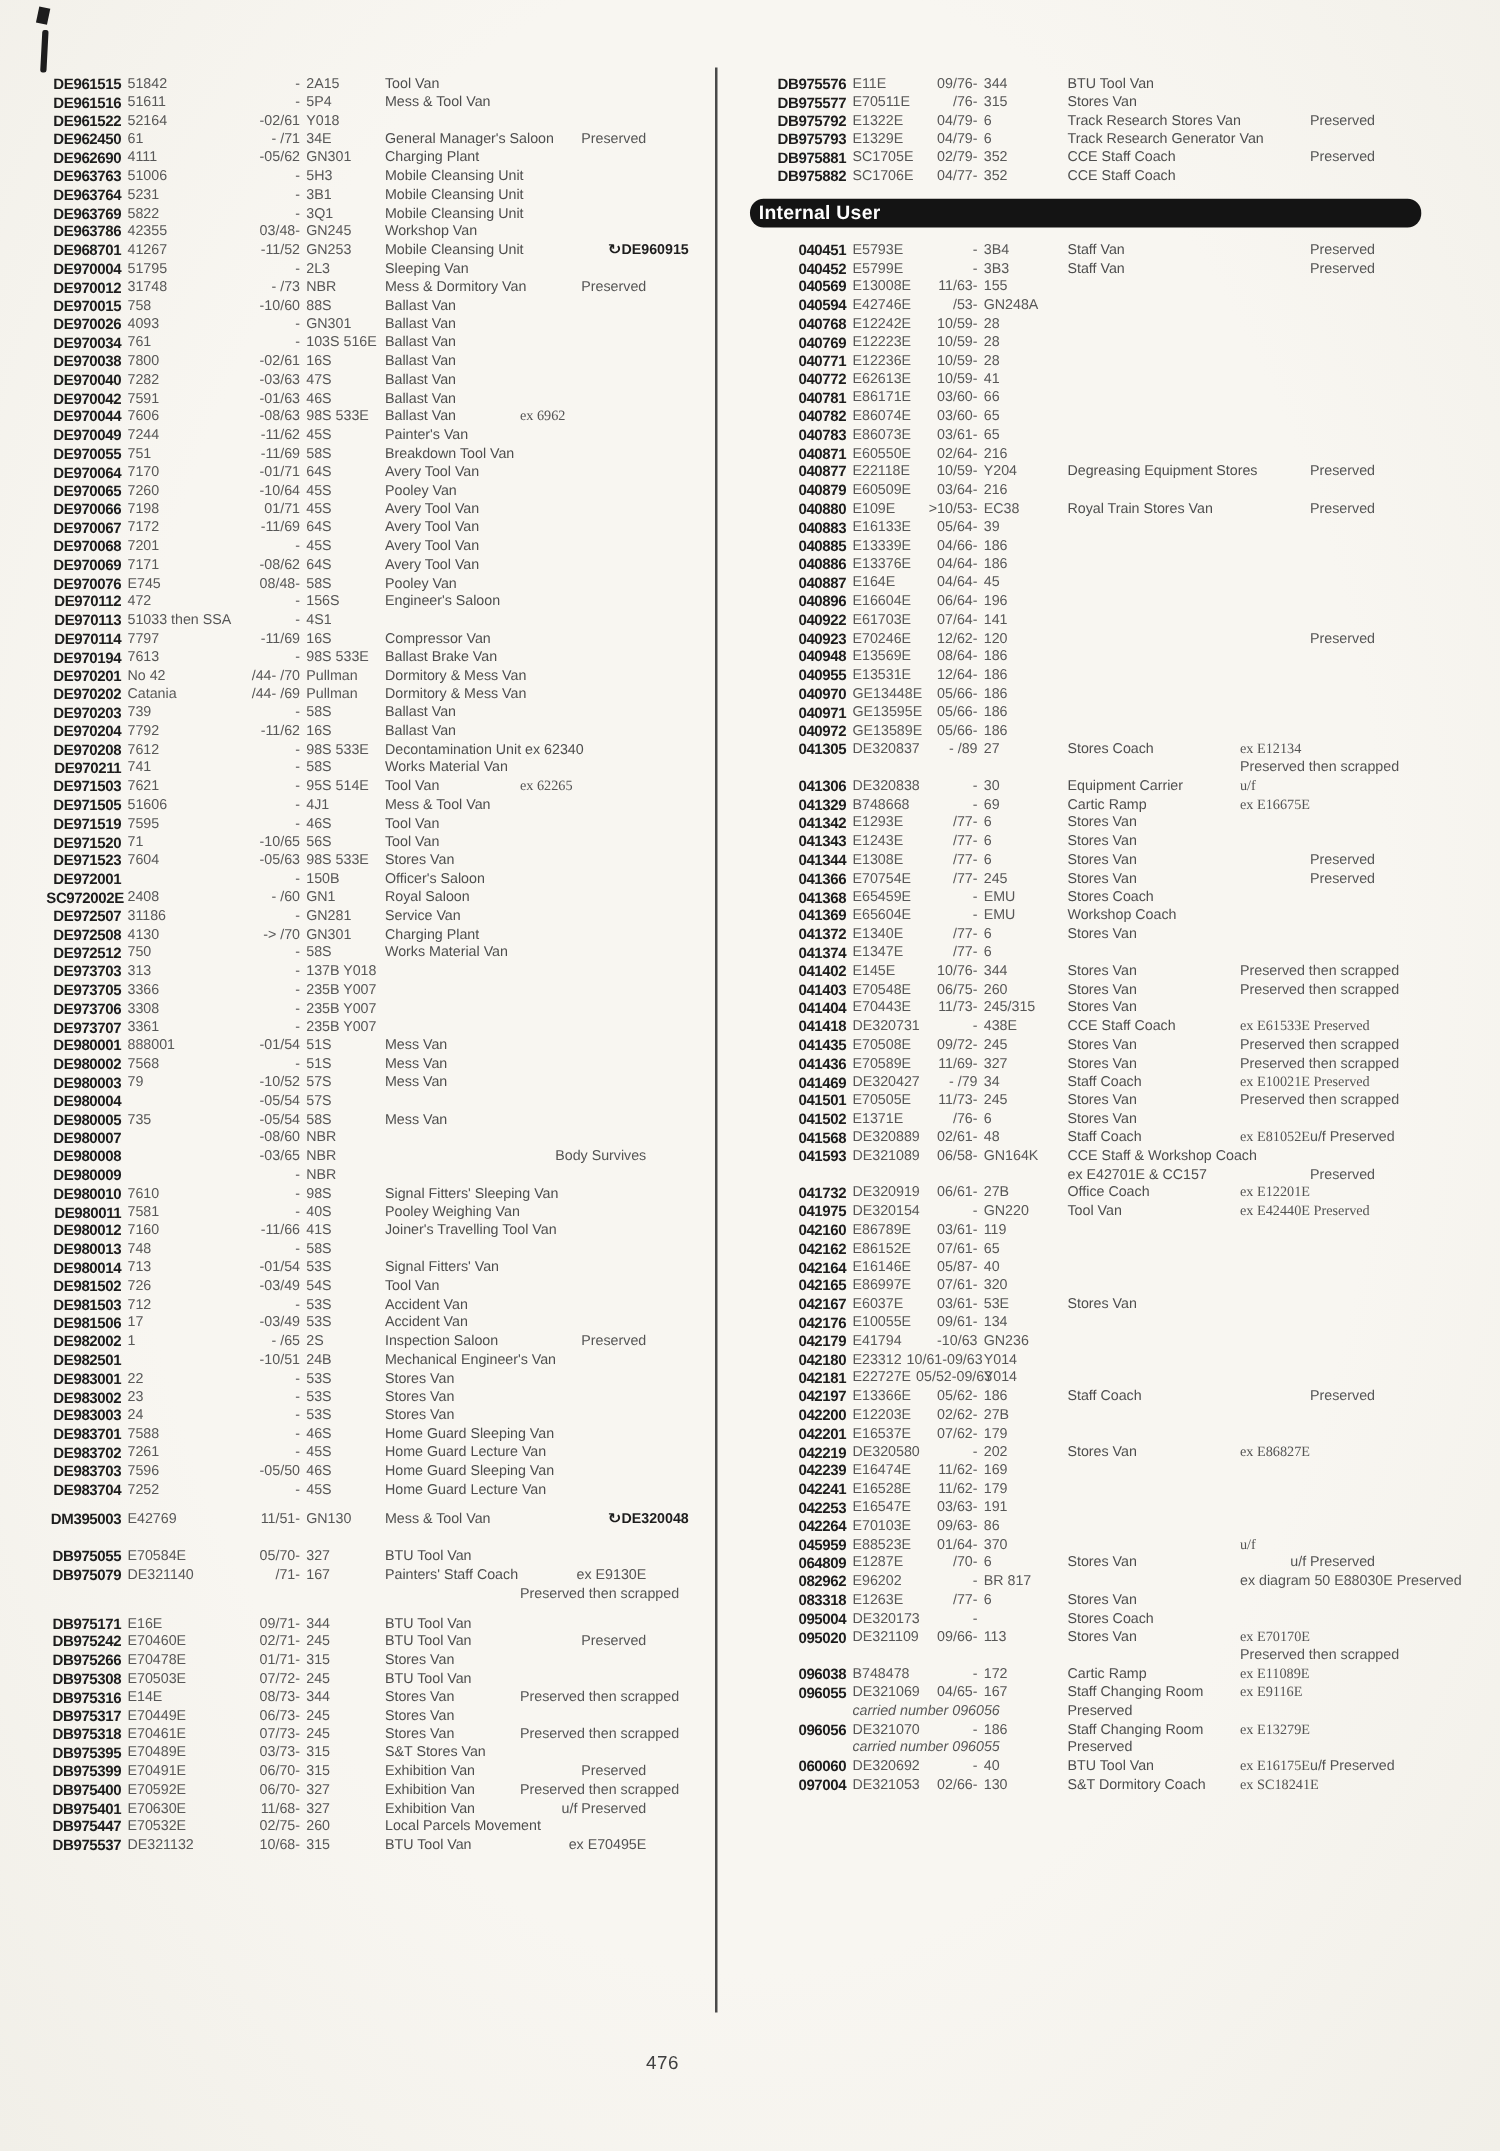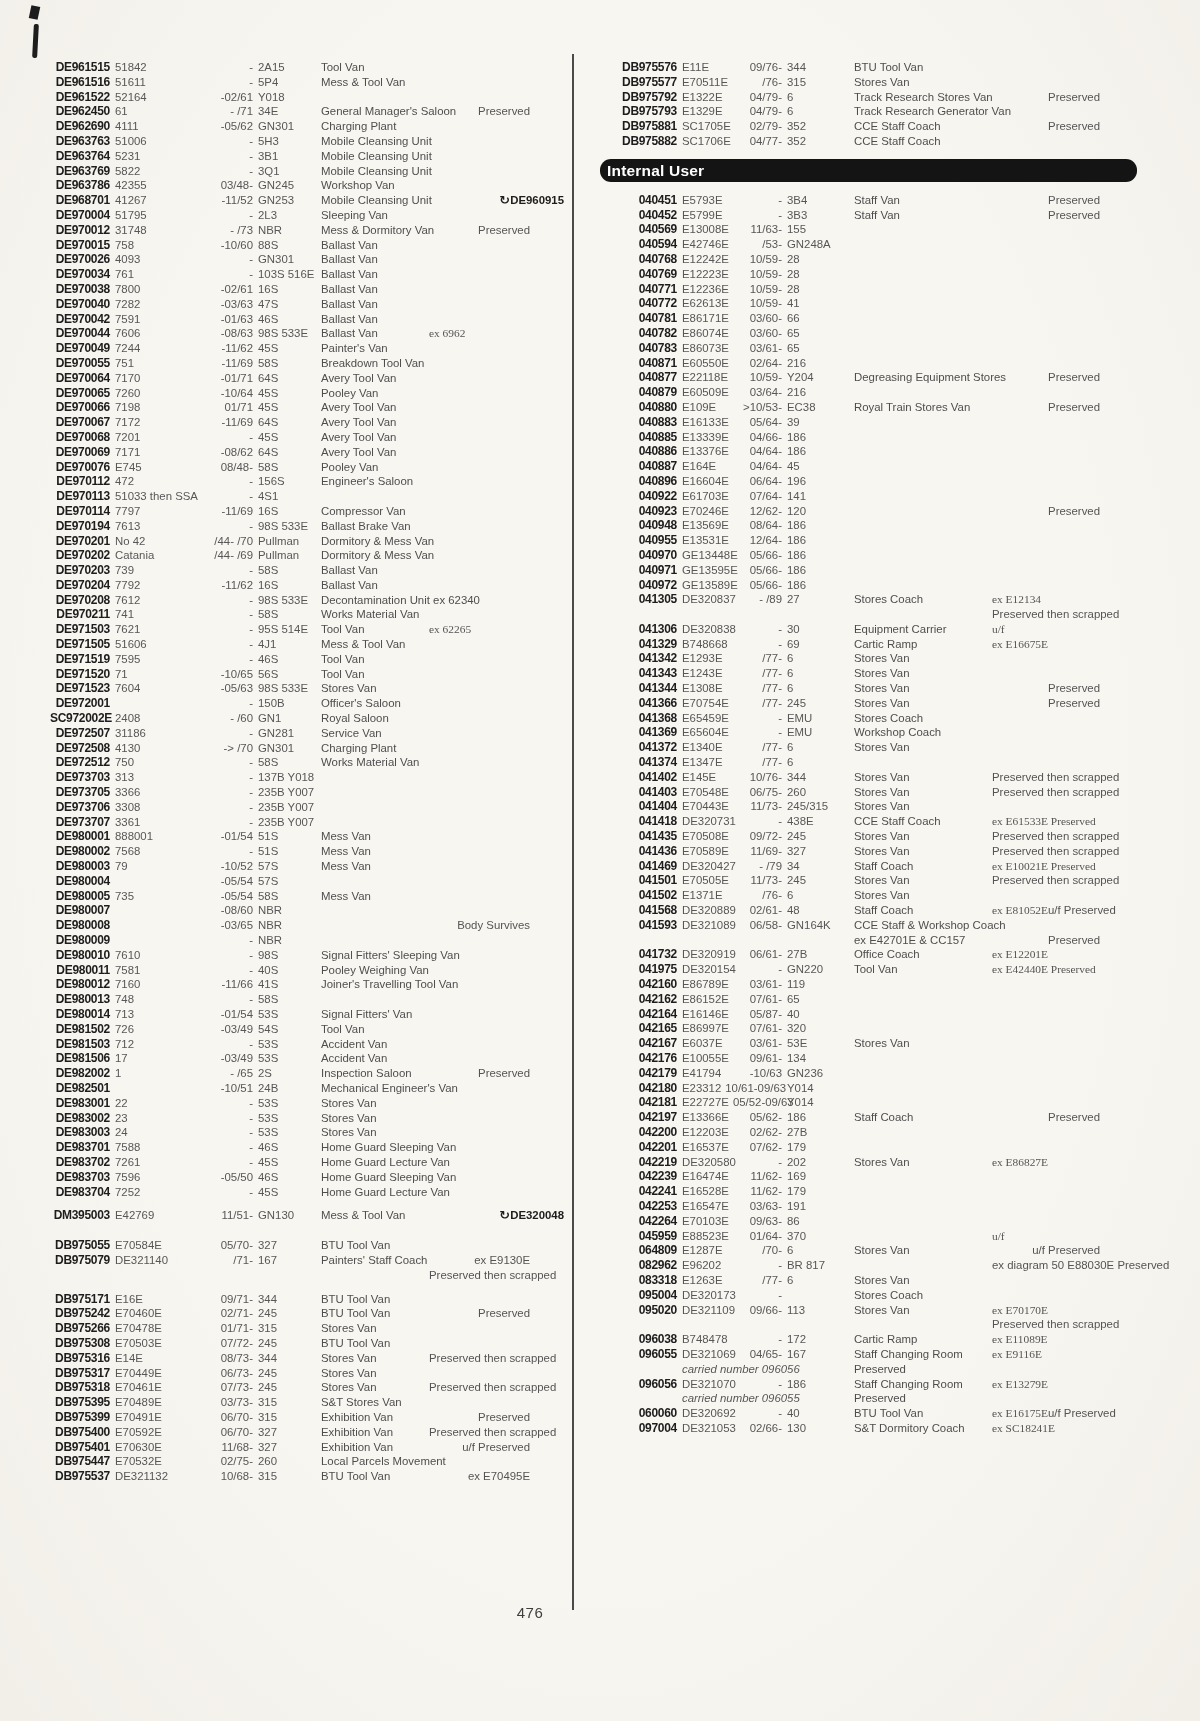--- a/index.html
+++ b/index.html
@@ -10,21 +10,21 @@
     overflow:hidden;
   }
   .page{position:absolute;inset:0;
     background:radial-gradient(ellipse at 50% 45%, #f8f6f1 60%, #f1efe8 100%);}
   
   .artifact{position:absolute;background:#1d1d1d;}
   .a1{left:30px;top:6px;width:9px;height:13px;transform:rotate(12deg);}
   .a2{left:33px;top:24px;width:5px;height:34px;transform:rotate(3deg);border-radius:2px;}
 
   .col{position:absolute;top:60px;}
-  .col-left{left:50px;width:480px;}
+  .col-left{left:37px;width:480px;}
   .col-right{left:600px;width:500px;}
 
   .divider{position:absolute;left:572px;top:54px;width:2px;height:1556px;background:#4a4a4a;}
 
   .row{display:grid;column-gap:5px;height:14.8px;line-height:14.8px;
        font-size:11.4px;color:#525252;white-space:nowrap;}
   .col-left  .row{grid-template-columns:60px 138px 52px 1fr;}
   .col-right .row{grid-template-columns:77px 100px 48px 1fr;}
 
   .c-num{font-weight:700;color:#1d1d1d;text-align:right;font-size:12px;letter-spacing:-0.3px;}
@@ -43,21 +43,21 @@
   .renum{font-weight:700;display:inline-block;transform:scaleX(1.15);margin-right:1px;}
 
   .block{margin:0;}
   .gap-s{margin-top:9px;}
   .gap-m{margin-top:15px;}
 
   .section-bar{height:23px;line-height:23px;background:#141414;color:#fefefe;
     font-weight:700;font-size:15.5px;padding-left:7px;letter-spacing:0.2px;
     width:537px;margin:10px 0 11px 0;box-sizing:border-box;border-radius:11px;}
 
-  .page-number{position:absolute;left:480px;top:1604px;width:100px;text-align:center;
+  .page-number{position:absolute;left:480px;top:1642px;width:100px;text-align:center;
     font-size:15px;color:#3f3f3f;letter-spacing:0.5px;}
 </style>
 </head>
 <body>
 
 <div class="page">
   <div class="artifact a1"></div>
   <div class="artifact a2"></div>
 
   <div class="divider"></div>

